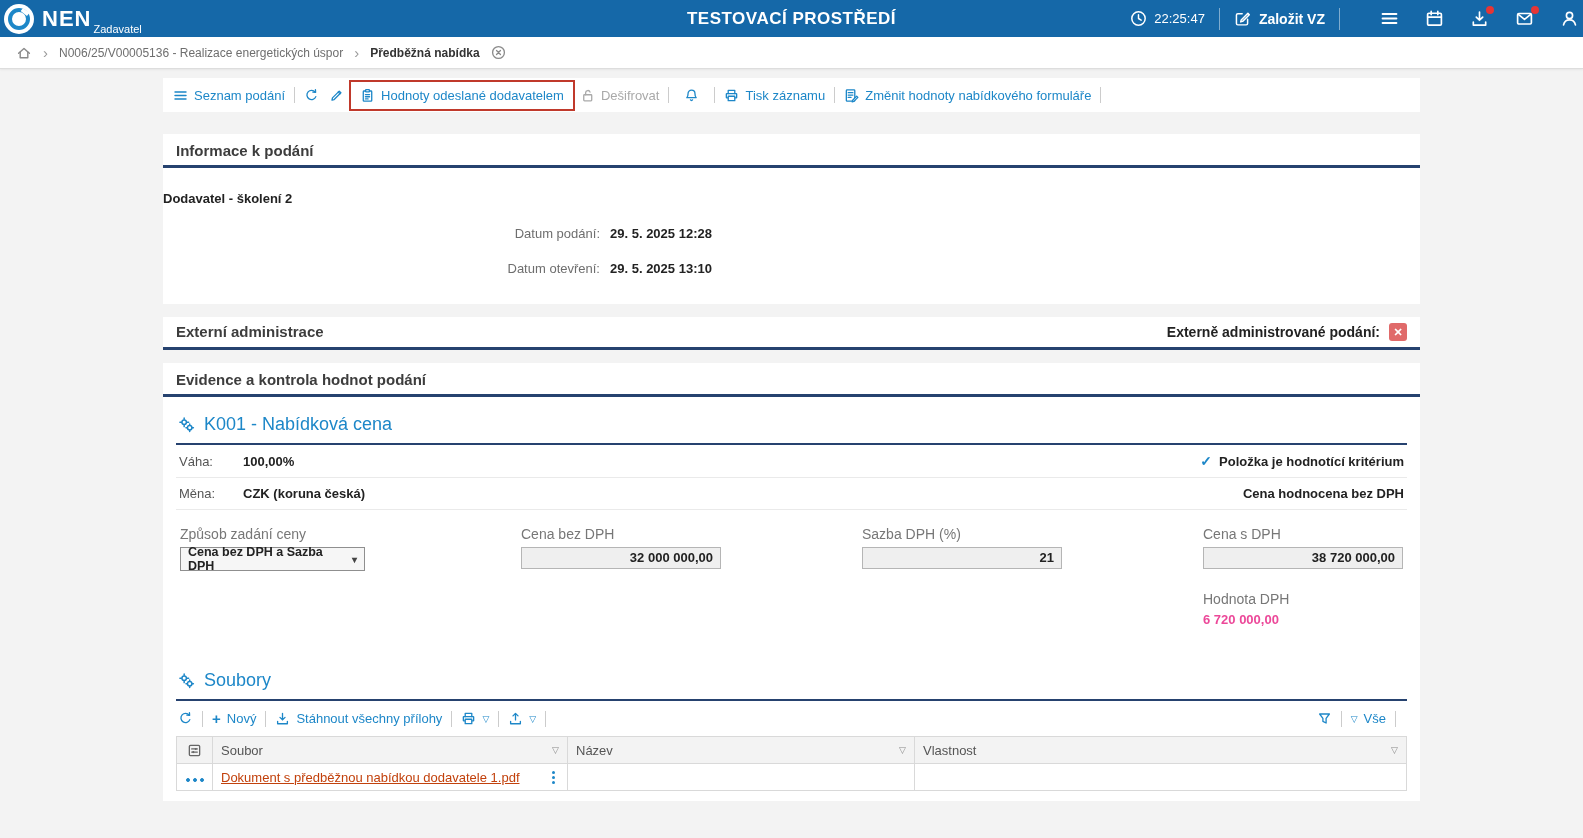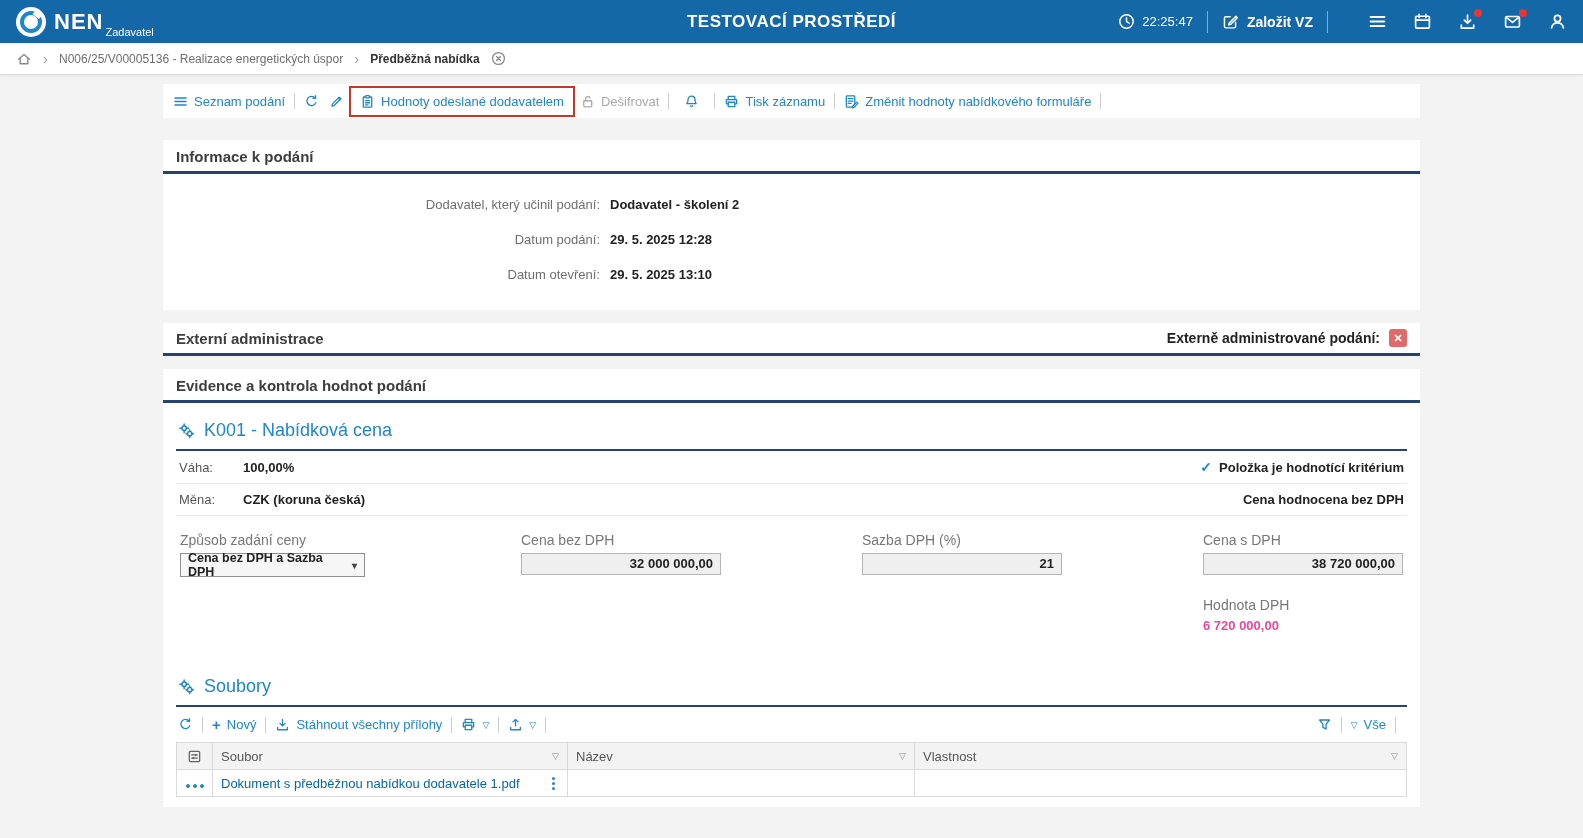--- a/index.html
+++ b/index.html
@@ -6,21 +6,21 @@
   body {
     font-family: "Liberation Sans", sans-serif;
     background: #f3f3f3;
     width: 1583px;
     height: 838px;
     overflow: hidden;
   }
   svg.ic { fill: none; stroke: currentColor; stroke-width: 1.4; stroke-linecap: round; stroke-linejoin: round; display: block; }
 
   
-  .topbar { height: 43px; background: #1568a8; display: flex; align-items: center; padding: 0 16px; position: relative; color: #fff; }
+  .topbar { height: 37px; background: #1568a8; display: flex; align-items: center; padding: 0 4px; position: relative; color: #fff; }
   .brand { display: flex; align-items: center; gap: 8px; cursor: pointer; }
   .logo-circle { width: 30px; height: 30px; border-radius: 50%; background: #fff; position: relative; }
   .logo-inner { position: absolute; inset: 4px; border: 4px solid #1d87c8; border-radius: 50%; }
   .logo-inner::after { content: ""; position: absolute; width: 8px; height: 4px; background: #fff; top: -2px; right: -3px; transform: rotate(38deg); }
   .brand-name { font-size: 22px; font-weight: bold; letter-spacing: 1px; }
   .brand-sub { font-size: 11px; margin-left: 2px; position: relative; top: 7px; }
   .env-title { position: absolute; left: 50%; transform: translateX(-50%); font-weight: bold; font-size: 17px; letter-spacing: .5px; }
   .topbar-right { margin-left: auto; display: flex; align-items: center; }
   .clock-group { display: flex; align-items: center; gap: 7px; font-size: 13px; }
   .clock-group svg { width: 17px; height: 17px; }
@@ -50,21 +50,21 @@
   
   .toolbar-card { height: 34px; display: flex; align-items: center; padding: 0 10px; margin-bottom: 22px; font-size: 13px; color: #1d87c8; }
   .tl-item { display: flex; align-items: center; gap: 6px; cursor: pointer; white-space: nowrap; }
   .tl-item svg { width: 15px; height: 15px; }
   .tl-sep { width: 1px; height: 16px; background: #ccc; margin: 0 9px; flex: none; }
   .tl-disabled { color: #a9a9a9; cursor: default; }
   .hl-red { border: 2px solid #c0392b; padding: 6px 9px; margin: 0 5px; display: flex; align-items: center; gap: 6px; }
 
   
   .section-heading { font-size: 15px; font-weight: bold; color: #3d3d3d; padding: 8px 13px 6px; border-bottom: 3px solid #26426f; }
-  .ext-heading { display: flex; justify-content: space-between; align-items: center; padding: 6px 13px 6px; border-bottom: 3px solid #26426f; }
+  .ext-heading { display: flex; justify-content: space-between; align-items: flex-start; padding: 6px 13px 6px; border-bottom: 3px solid #26426f; }
   .ext-title { font-size: 15px; font-weight: bold; color: #3d3d3d; }
   .ext-status { display: flex; align-items: center; gap: 9px; font-size: 14px; font-weight: bold; color: #222; }
   .red-x { width: 18px; height: 18px; border-radius: 3px; background: #e06a6a; color: #fff; font-size: 11px; font-weight: bold; display: flex; align-items: center; justify-content: center; }
 
   
   .info-body { padding: 13px 0 18px; }
   .info-row { display: grid; grid-template-columns: 437px 1fr; column-gap: 10px; height: 35px; align-items: center; font-size: 13px; }
   .info-label { text-align: right; color: #6e6e6e; }
   .info-value { font-weight: bold; color: #222; }
 
@@ -99,21 +99,21 @@
   .th-inner { display: flex; justify-content: space-between; align-items: center; }
   .th-tri { color: #8a8a8a; font-size: 9px; }
   .col-icon { width: 36px; text-align: center; }
   .col-soubor { width: 355px; }
   .col-nazev { width: 347px; }
   .th-icon { color: #666; display: flex; justify-content: center; }
   .th-icon svg { width: 15px; height: 15px; }
   .row-dots { display: inline-flex; gap: 3px; align-items: center; justify-content: center; cursor: pointer; }
   .row-dots i { width: 4px; height: 4px; border-radius: 50%; background: #1d87c8; border: 1px solid #1d87c8; }
   .file-cell { display: flex; justify-content: space-between; align-items: center; }
-  .file-name { color: #0369a1; cursor: pointer; }
+  .file-name { color: #c2410c; cursor: pointer; text-decoration: underline; }
   .kebab { display: flex; flex-direction: column; gap: 2px; cursor: pointer; padding: 2px 4px; }
   .kebab i { width: 3px; height: 3px; border-radius: 50%; background: #1d87c8; }
 </style>
 </head>
 <body>
 
 <div class="topbar">
   <div class="brand">
     <div class="logo-circle">
         <div class="logo-inner"></div>
@@ -258,21 +258,20 @@
           </svg>
       <span>Změnit hodnoty nabídkového formuláře</span>
     </span>
     <span class="tl-sep"></span>
   </div>
 
   <div class="card">
     <div class="section-heading">Informace k podání</div>
     <div class="info-body">
       <div class="info-row">
-        <span class="info-label">Dodavatel, který učinil podání:</span>
         <span class="info-value">Dodavatel - školení 2</span>
       </div>
       <div class="info-row">
         <span class="info-label">Datum podání:</span>
         <span class="info-value">29. 5. 2025 12:28</span>
       </div>
       <div class="info-row">
         <span class="info-label">Datum otevření:</span>
         <span class="info-value">29. 5. 2025 13:10</span>
       </div>

